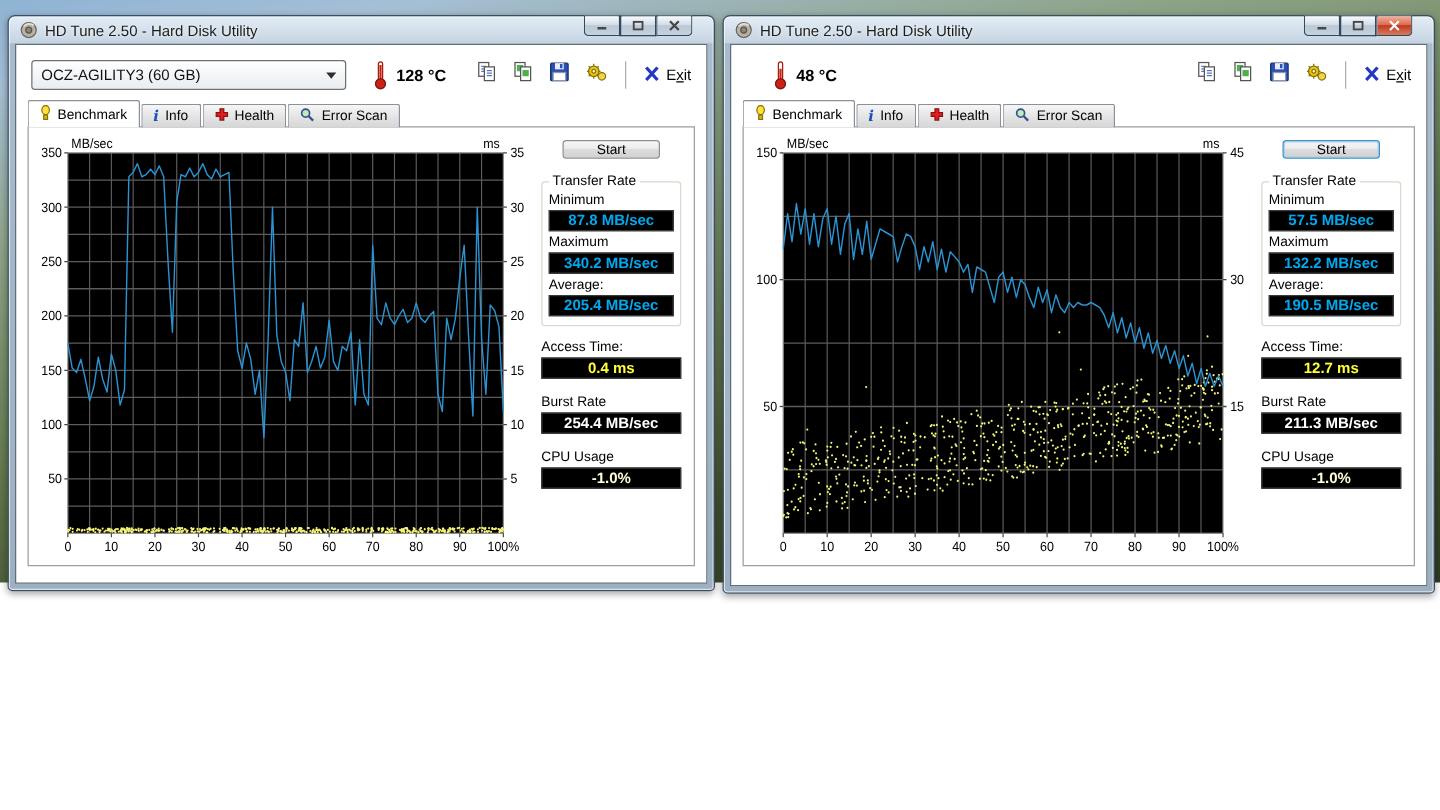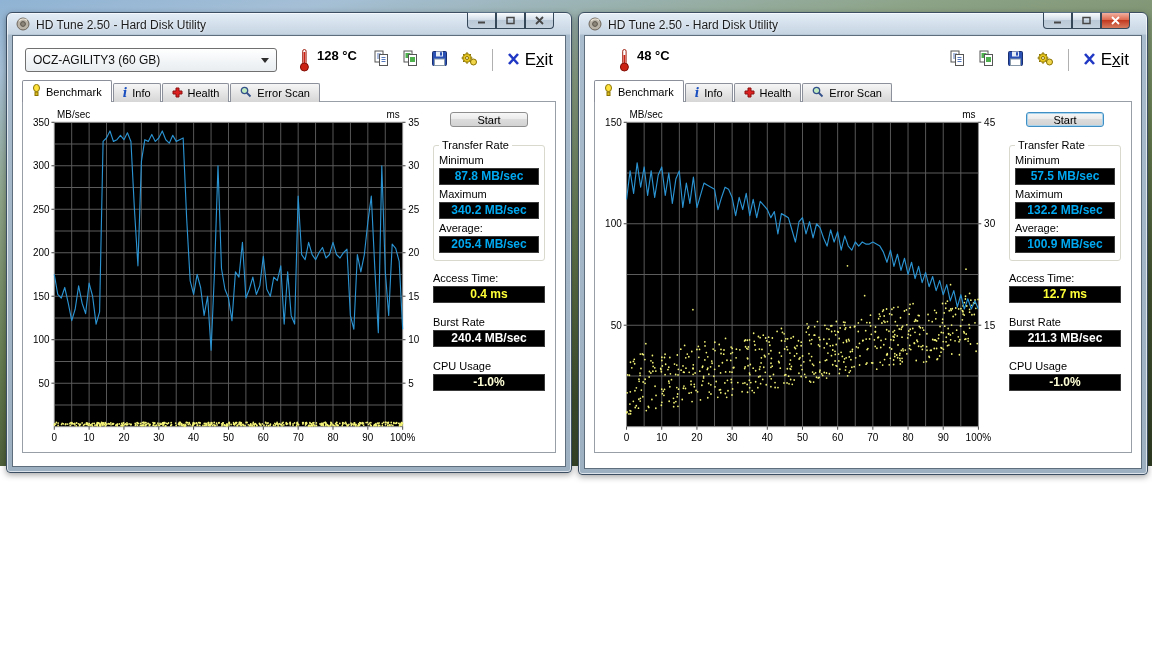--- a/index.html
+++ b/index.html
@@ -21,30 +21,30 @@
   .caption-buttons { position:absolute; top:-1px; right:12px; display:flex; }
   .cap-btn { width:29px; height:17px; margin-left:0; border:1px solid #35485a; border-top:1px solid #5a7188;
     background:linear-gradient(rgba(255,255,255,.75),rgba(205,216,228,.6) 45%,rgba(162,179,196,.55) 50%,rgba(190,204,218,.6));
     display:flex; align-items:center; justify-content:center; }
   .cap-btn:first-child { border-radius:0 0 0 4px; }
   .cap-btn:last-child { border-radius:0 0 4px 0; }
   .cap-close-active { background:linear-gradient(#f2b0a0,#dd6b50 45%,#c23a20 50%,#d4765a 95%); }
   .client { background:#fff; border:1px solid #5f6e7c; height:calc(100% - 22px); overflow:hidden; padding-top:9px; }
 
   
-  .toolbar { display:flex; padding:3px 12px 8px 12px; }
+  .toolbar { display:flex; align-items:center; padding:3px 12px 8px 12px; }
   .combobox { width:252px; height:24px; border:1px solid #707070; border-radius:3px;
     background:linear-gradient(#ffffff,#f1f4f6 60%,#e9edf0); display:flex; align-items:center;
     padding:0 7px; font-size:12px; color:#111; }
   .combo-arrow { margin-left:auto; width:0; height:0; border:4px solid transparent; border-top:5px solid #2d2d2d; margin-top:5px; }
   .thermo { margin-left:22px; display:flex; align-items:center; }
   .temp-value { font-size:13px; font-weight:bold; margin-left:7px; color:#000; }
   .tool-icons { margin-left:auto; display:flex; align-items:center; gap:12px; }
   .tool-sep { width:1px; height:22px; background:#b0b0b0; margin:0 2px; }
-  .exit-btn { display:flex; align-items:center; gap:5px; font-size:17px; color:#000; }
+  .exit-btn { display:flex; align-items:center; gap:5px; font-size:12px; color:#000; }
   .exit-btn u { text-decoration:underline; }
 
   
   .tabs { display:flex; align-items:flex-end; margin:0 9px; position:relative; z-index:2; }
   .tab { display:flex; align-items:center; gap:5px; font-size:11px; color:#000; height:19px;
     padding:0 9px; border:1px solid #8b909a; border-bottom:none; border-radius:2px 2px 0 0;
     background:linear-gradient(#f6f6f6,#e2e2e2 60%,#d6d6d6); margin-right:1px; }
   .tab.selected { background:#fff; height:22px; font-weight:normal; }
 
   
@@ -802,21 +802,21 @@
             <div class="value-box v-blue">340.2 MB/sec</div>
             <div class="stat-label">Average:</div>
             <div class="value-box v-blue">205.4 MB/sec</div>
           </fieldset>
           <div class="sect">
             <div class="stat-label">Access Time:</div>
             <div class="value-box v-yellow">0.4 ms</div>
           </div>
           <div class="sect">
             <div class="stat-label">Burst Rate</div>
-            <div class="value-box v-white">240.4 MB/sec</div>
+            <div class="value-box v-white">254.4 MB/sec</div>
           </div>
           <div class="sect">
             <div class="stat-label">CPU Usage</div>
             <div class="value-box v-cream">-1.0%</div>
           </div>
         </div>
       </div>
     </div>
   </div>
 
@@ -1670,21 +1670,21 @@
         </div>
         <div class="stats">
           <button class="start-btn start-focus">Start</button>
           <fieldset class="group">
             <legend>Transfer Rate</legend>
             <div class="stat-label">Minimum</div>
             <div class="value-box v-blue">57.5 MB/sec</div>
             <div class="stat-label">Maximum</div>
             <div class="value-box v-blue">132.2 MB/sec</div>
             <div class="stat-label">Average:</div>
-            <div class="value-box v-blue">100.9 MB/sec</div>
+            <div class="value-box v-blue">190.5 MB/sec</div>
           </fieldset>
           <div class="sect">
             <div class="stat-label">Access Time:</div>
             <div class="value-box v-yellow">12.7 ms</div>
           </div>
           <div class="sect">
             <div class="stat-label">Burst Rate</div>
             <div class="value-box v-white">211.3 MB/sec</div>
           </div>
           <div class="sect">

